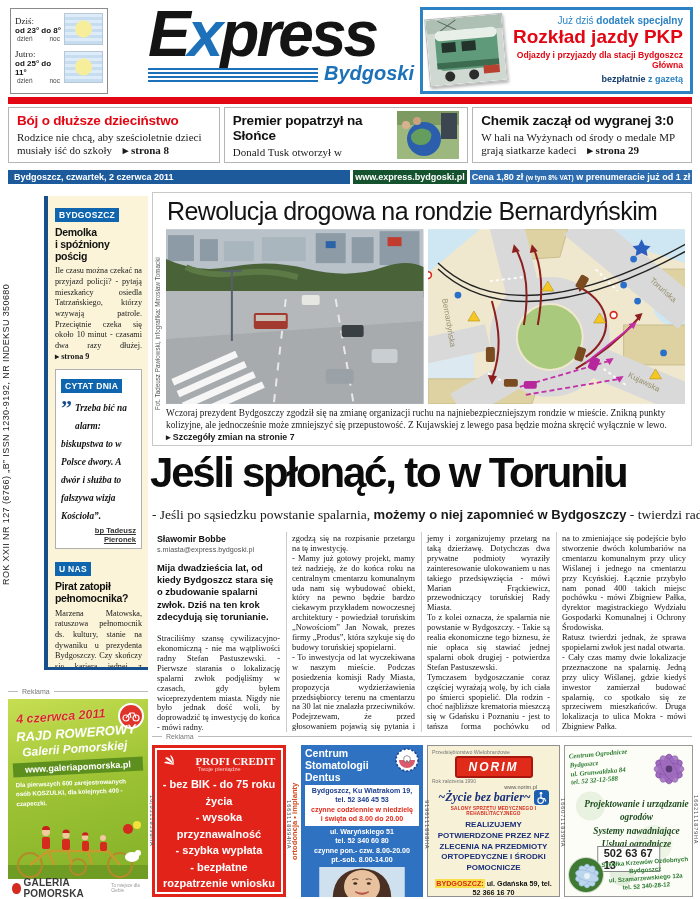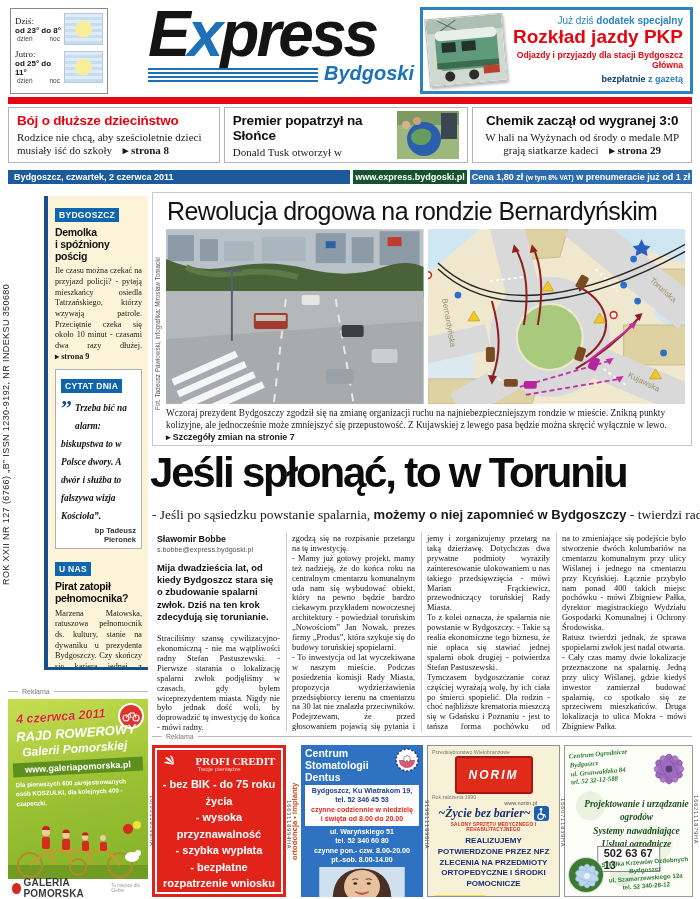--- a/index.html
+++ b/index.html
@@ -37,21 +37,21 @@
   .p-title { font-size:19px; font-weight:bold; color:#e30613; line-height:1.1; margin-top:1px; }
   .p-sub { font-size:8.6px; font-weight:bold; color:#e30613; margin-top:2px; }
   .p-note { font-size:9px; margin-top:4px; color:#123c6e; font-weight:bold; }
   .p-note span { color:#2b83c5; }
 
   .redbar { left:8px; top:97px; width:684px; height:7px; background:#e30613; }
 
   
   .teasers { left:8px; top:107px; width:684px; height:56px; display:flex; gap:4px; }
   .teaser { border:1px solid #b5b5b5; background:#fff; padding:5px 8px; overflow:hidden; }
-  .t1 { width:213px; } .t2 { width:246px; } .t3 { width:221px;text-align:center; }
+  .t1 { width:213px; } .t2 { width:246px; } .t3 { width:221px; }
   .t-title { font-size:13.5px; font-weight:bold; letter-spacing:-0.2px; margin-bottom:3px; }
   .t-red { color:#e30613; }
   .t-text { font-family:"Liberation Serif",serif; font-size:11px; line-height:1.22; color:#1a1a1a; }
   .t-text b { font-family:"Liberation Serif",serif; font-weight:bold;padding-left:8px; }
   .t-globe { float:right; width:62px; height:48px; margin-left:5px; margin-top:-2px; }
 
   
   .datebar { left:8px; top:170px; width:684px; height:14px; display:flex; gap:3px; }
   .db { color:#fff; font-size:9px; font-weight:bold; line-height:14px; white-space:nowrap; overflow:hidden; }
   .db1 { width:342px; background:#1d5a9b; padding-left:6px; }
@@ -64,21 +64,21 @@
            font-size:9px; color:#222; letter-spacing:0.4px; text-align:center; white-space:nowrap; }
   .sidebar { left:44px; top:196px; width:104px; height:474px; background:#fbf4d8;
              border-left:4px solid #174e8c; border-bottom:3px solid #174e8c; padding:8px 6px 4px 7px; overflow:hidden; }
   .sb-label { background:#0f66ae; color:#fff; font-size:8.5px; font-weight:bold; padding:2px 4px; display:inline-block; letter-spacing:0.3px; }
   .sb-h { font-size:10.5px; font-weight:bold; letter-spacing:-0.3px; line-height:1.12; margin:5px 0 4px; white-space:pre-line; }
   .sb-p { font-family:"Liberation Serif",serif; font-size:8.2px; line-height:1.3; text-align:justify; margin-bottom:7px; color:#1a1a1a; }
   .sb-p b { font-family:"Liberation Serif",serif; white-space:nowrap; }
   .quote { background:#fff; border:1px solid #b0b0b0; padding:5px 5px 4px; margin:2px 0 9px; }
   .q-mark { float:left; font-family:"Liberation Serif",serif; font-size:22px; font-weight:bold; color:#174e8c; line-height:0.7; margin:3px 3px 0 0; }
   .q-text { font-family:"Liberation Serif",serif; font-style:italic; font-weight:bold; font-size:9.3px; line-height:1.3; text-align:justify; }
-  .q-auth { text-align:right; font-size:7.6px; font-weight:bold; color:#333; margin-top:3px; }
+  .q-auth { text-align:right; font-size:7.6px; font-weight:bold; color:#333; margin-top:3px;text-decoration:underline; }
 
   .rek { font-size:7px; color:#777; display:flex; align-items:center; gap:4px; }
   .rek::after { content:""; flex:1; border-top:1px solid #bbb; }
   .rek::before { content:""; width:10px; border-top:1px solid #bbb; }
   .rek1 { left:8px; top:688px; width:140px; }
   .rek2 { left:152px; top:733px; width:540px; }
 
   
   .ad-gal { left:8px; top:699px; width:140px; height:198px; overflow:hidden;
      background:linear-gradient(165deg,#c7de52 0%,#9cc233 45%,#7fae27 100%); }
@@ -136,21 +136,21 @@
   .d-top { display:flex; gap:2px; }
   .d-title { flex:1; font-size:10.5px; font-weight:bold; line-height:1.12; white-space:pre-line; }
   .d-box1 { background:#fff; margin-top:2px; padding:2px 2px; font-size:7.1px; font-weight:bold; text-align:center; line-height:1.3; }
   .d-addr { color:#1d3f8f; }
   .d-open { color:#e02b1b; }
   .d-box2 { margin-top:2px; font-size:7.1px; font-weight:bold; text-align:center; line-height:1.3; color:#fff; }
 
   .ad-nor { left:427px; width:133px; background:#f6f1d7; border:1px solid #8f8f8f; padding:3px 4px; text-align:center; }
   .n-co { font-size:5.3px; color:#777; text-align:left; }
   .n-logo { display:inline-block; background:#e02b1b; color:#fff; font-size:12px; font-weight:bold; font-style:italic;
-     letter-spacing:2px; padding:10px 12px; border:2px solid #a8170d; border-radius:3px; margin-top:1px; }
+     letter-spacing:2px; padding:2px 12px; border:2px solid #a8170d; border-radius:3px; margin-top:1px; }
   .n-founded { font-size:5px; color:#777; text-align:left; }
   .n-url { font-size:5.5px; color:#555; text-align:right; margin-right:18px; }
   .n-slogan { display:flex; align-items:center; justify-content:center; gap:3px; margin-top:0px; }
   .n-slogan span { font-family:"Liberation Serif",serif; font-weight:bold; font-style:italic; font-size:12px; color:#1a2f7a; white-space:nowrap; }
   .n-salons { font-size:4.7px; font-weight:bold; color:#d42b1e; letter-spacing:0.2px; margin-top:1px; }
   .n-body { font-size:8px; font-weight:bold; color:#1a2f7a; line-height:1.35; margin-top:4px; }
   .n-addr { font-size:7.2px; font-weight:bold; color:#111; margin-top:5px; }
   .n-city { background:#f9e04a; color:#d42b1e; padding:0 1px; }
 
   .ad-ogr { left:564px; width:129px; background:#fdfdf8; border:1px solid #999; position:relative;
@@ -477,21 +477,21 @@
     <div class="lead-cap"><span>Wczoraj prezydent Bydgoszczy zgodził się na zmianę organizacji ruchu na najniebezpieczniejszym rondzie w mieście. Znikną punkty kolizyjne, ale jednocześnie może zmniejszyć się przepustowość. Z Kujawskiej z lewego pasa będzie można skręcić wyłącznie w lewo.</span> <b>▸ Szczegóły zmian na stronie 7</b></div>
   </div>
   <div class="abs credit">Fot. Tadeusz Pawłowski, infografika: Mirosław Tomacki</div>
 
   <div class="abs art-head">Jeśli spłonąć, to w Toruniu</div>
   <div class="abs art-sub"><span>- Jeśli po sąsiedzku powstanie spalarnia, </span><b>możemy o niej zapomnieć w Bydgoszczy</b><span> - twierdzi radny</span></div>
 
   <div class="abs art-cols">
     <div class="col">
       <div class="byline">Sławomir Bobbe</div>
-      <div class="email">s.bobbe@express.bydgoski.pl</div>
+      <div class="email">s.miasta@express.bydgoski.pl</div>
       <div class="leadpar">Mija dwadzieścia lat, od kiedy Bydgoszcz stara się o zbudowanie spalarni zwłok. Dziś na ten krok zdecydują się torunianie.</div>
       <div class="bodytxt">Straciliśmy szansę cywilizacyjno-ekonomiczną - nie ma wątpliwości radny Stefan Pastuszewski. - Pierwsze starania o lokalizację spalarni zwłok podjęliśmy w czasach, gdy byłem wiceprezydentem miasta. Nigdy nie było jednak dość woli, by doprowadzić tę inwestycję do końca - mówi radny.
 Tymczasem dziś nad budową krematorium debatować będą toruńscy radni i wszystko wskazuje na to, że</div>
     </div>
     <div class="col">
       <div class="bodytxt">zgodzą się na rozpisanie przetargu na tę inwestycję.
 - Mamy już gotowy projekt, mamy też nadzieję, że do końca roku na centralnym cmentarzu komunalnym uda nam się wybudować obiekt, który na pewno będzie bardzo ciekawym przykładem nowoczesnej architektury - powiedział toruńskim „Nowościom” Jan Nowak, prezes firmy „Produs”, która szykuje się do budowy toruńskiej spopielarni.
 - To inwestycja od lat wyczekiwana w naszym mieście. Podczas posiedzenia komisji Rady Miasta, propozycja wydzierżawienia przedsiębiorcy terenu na cmentarzu na 30 lat nie znalazła przeciwników. Podejrzewam, że przed głosowaniem pojawią się pytania i będzie dyskusja, ale wniosek przegłosu-</div>
     </div>
     <div class="col">

